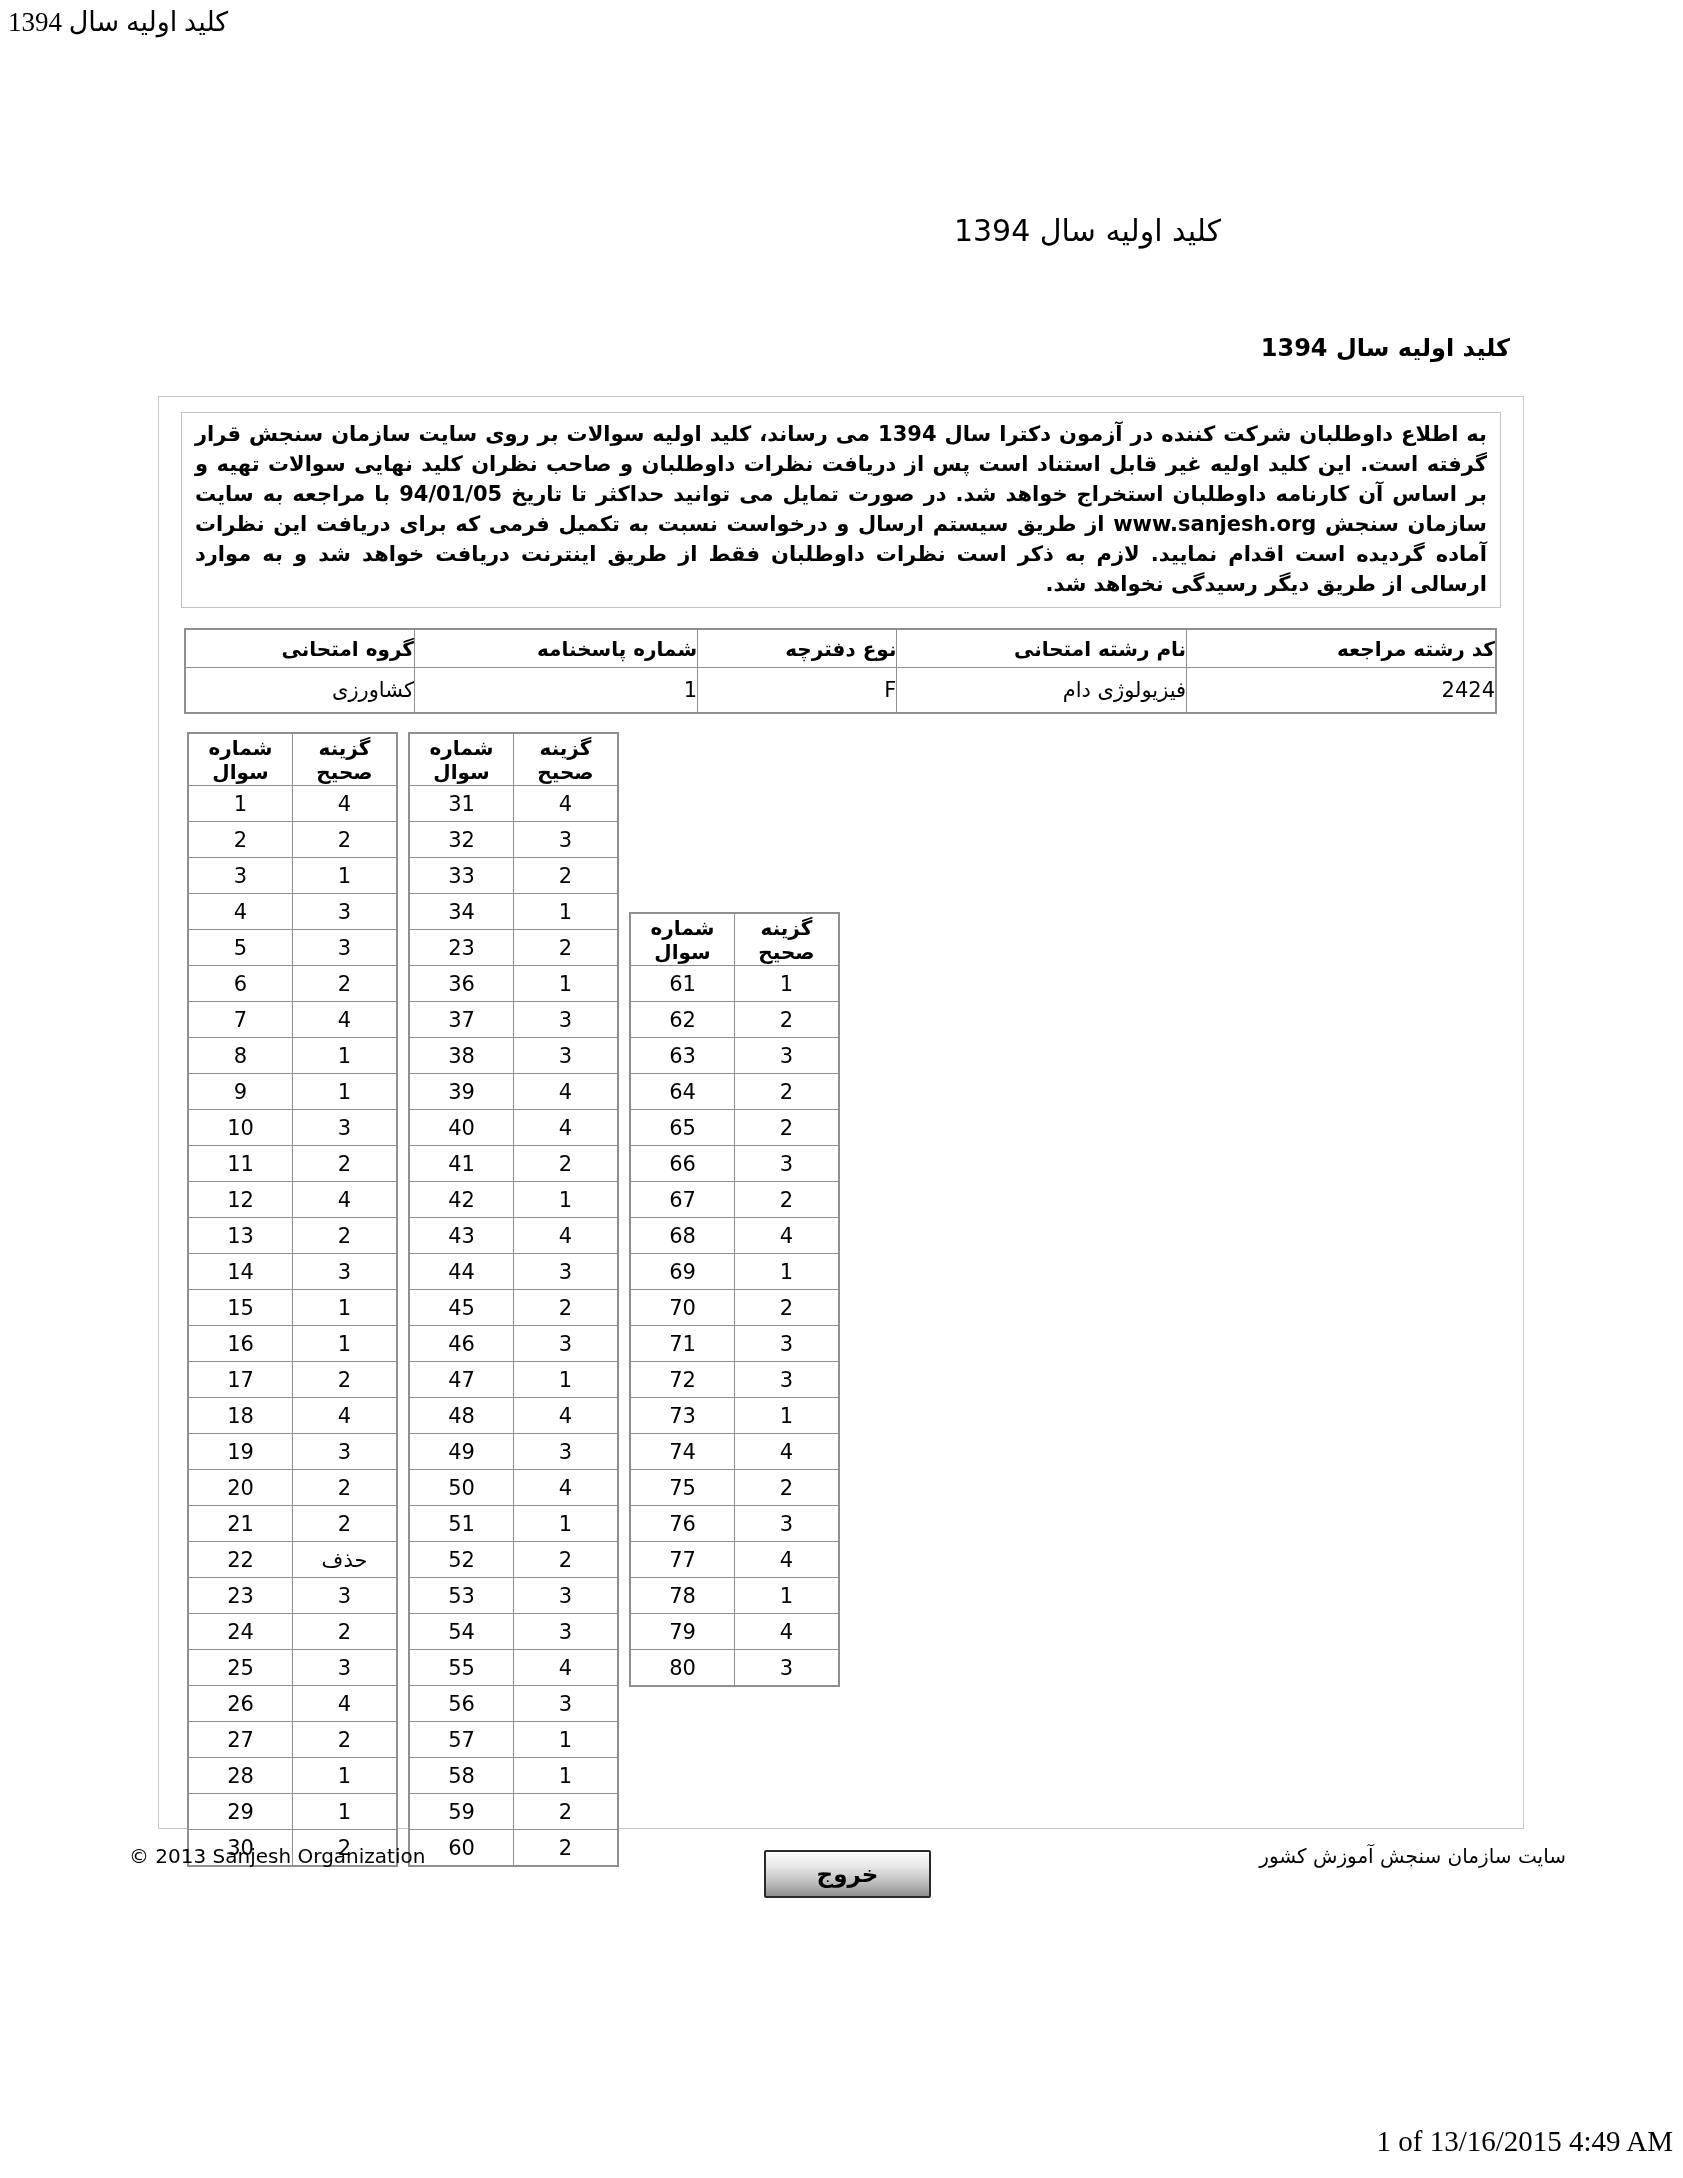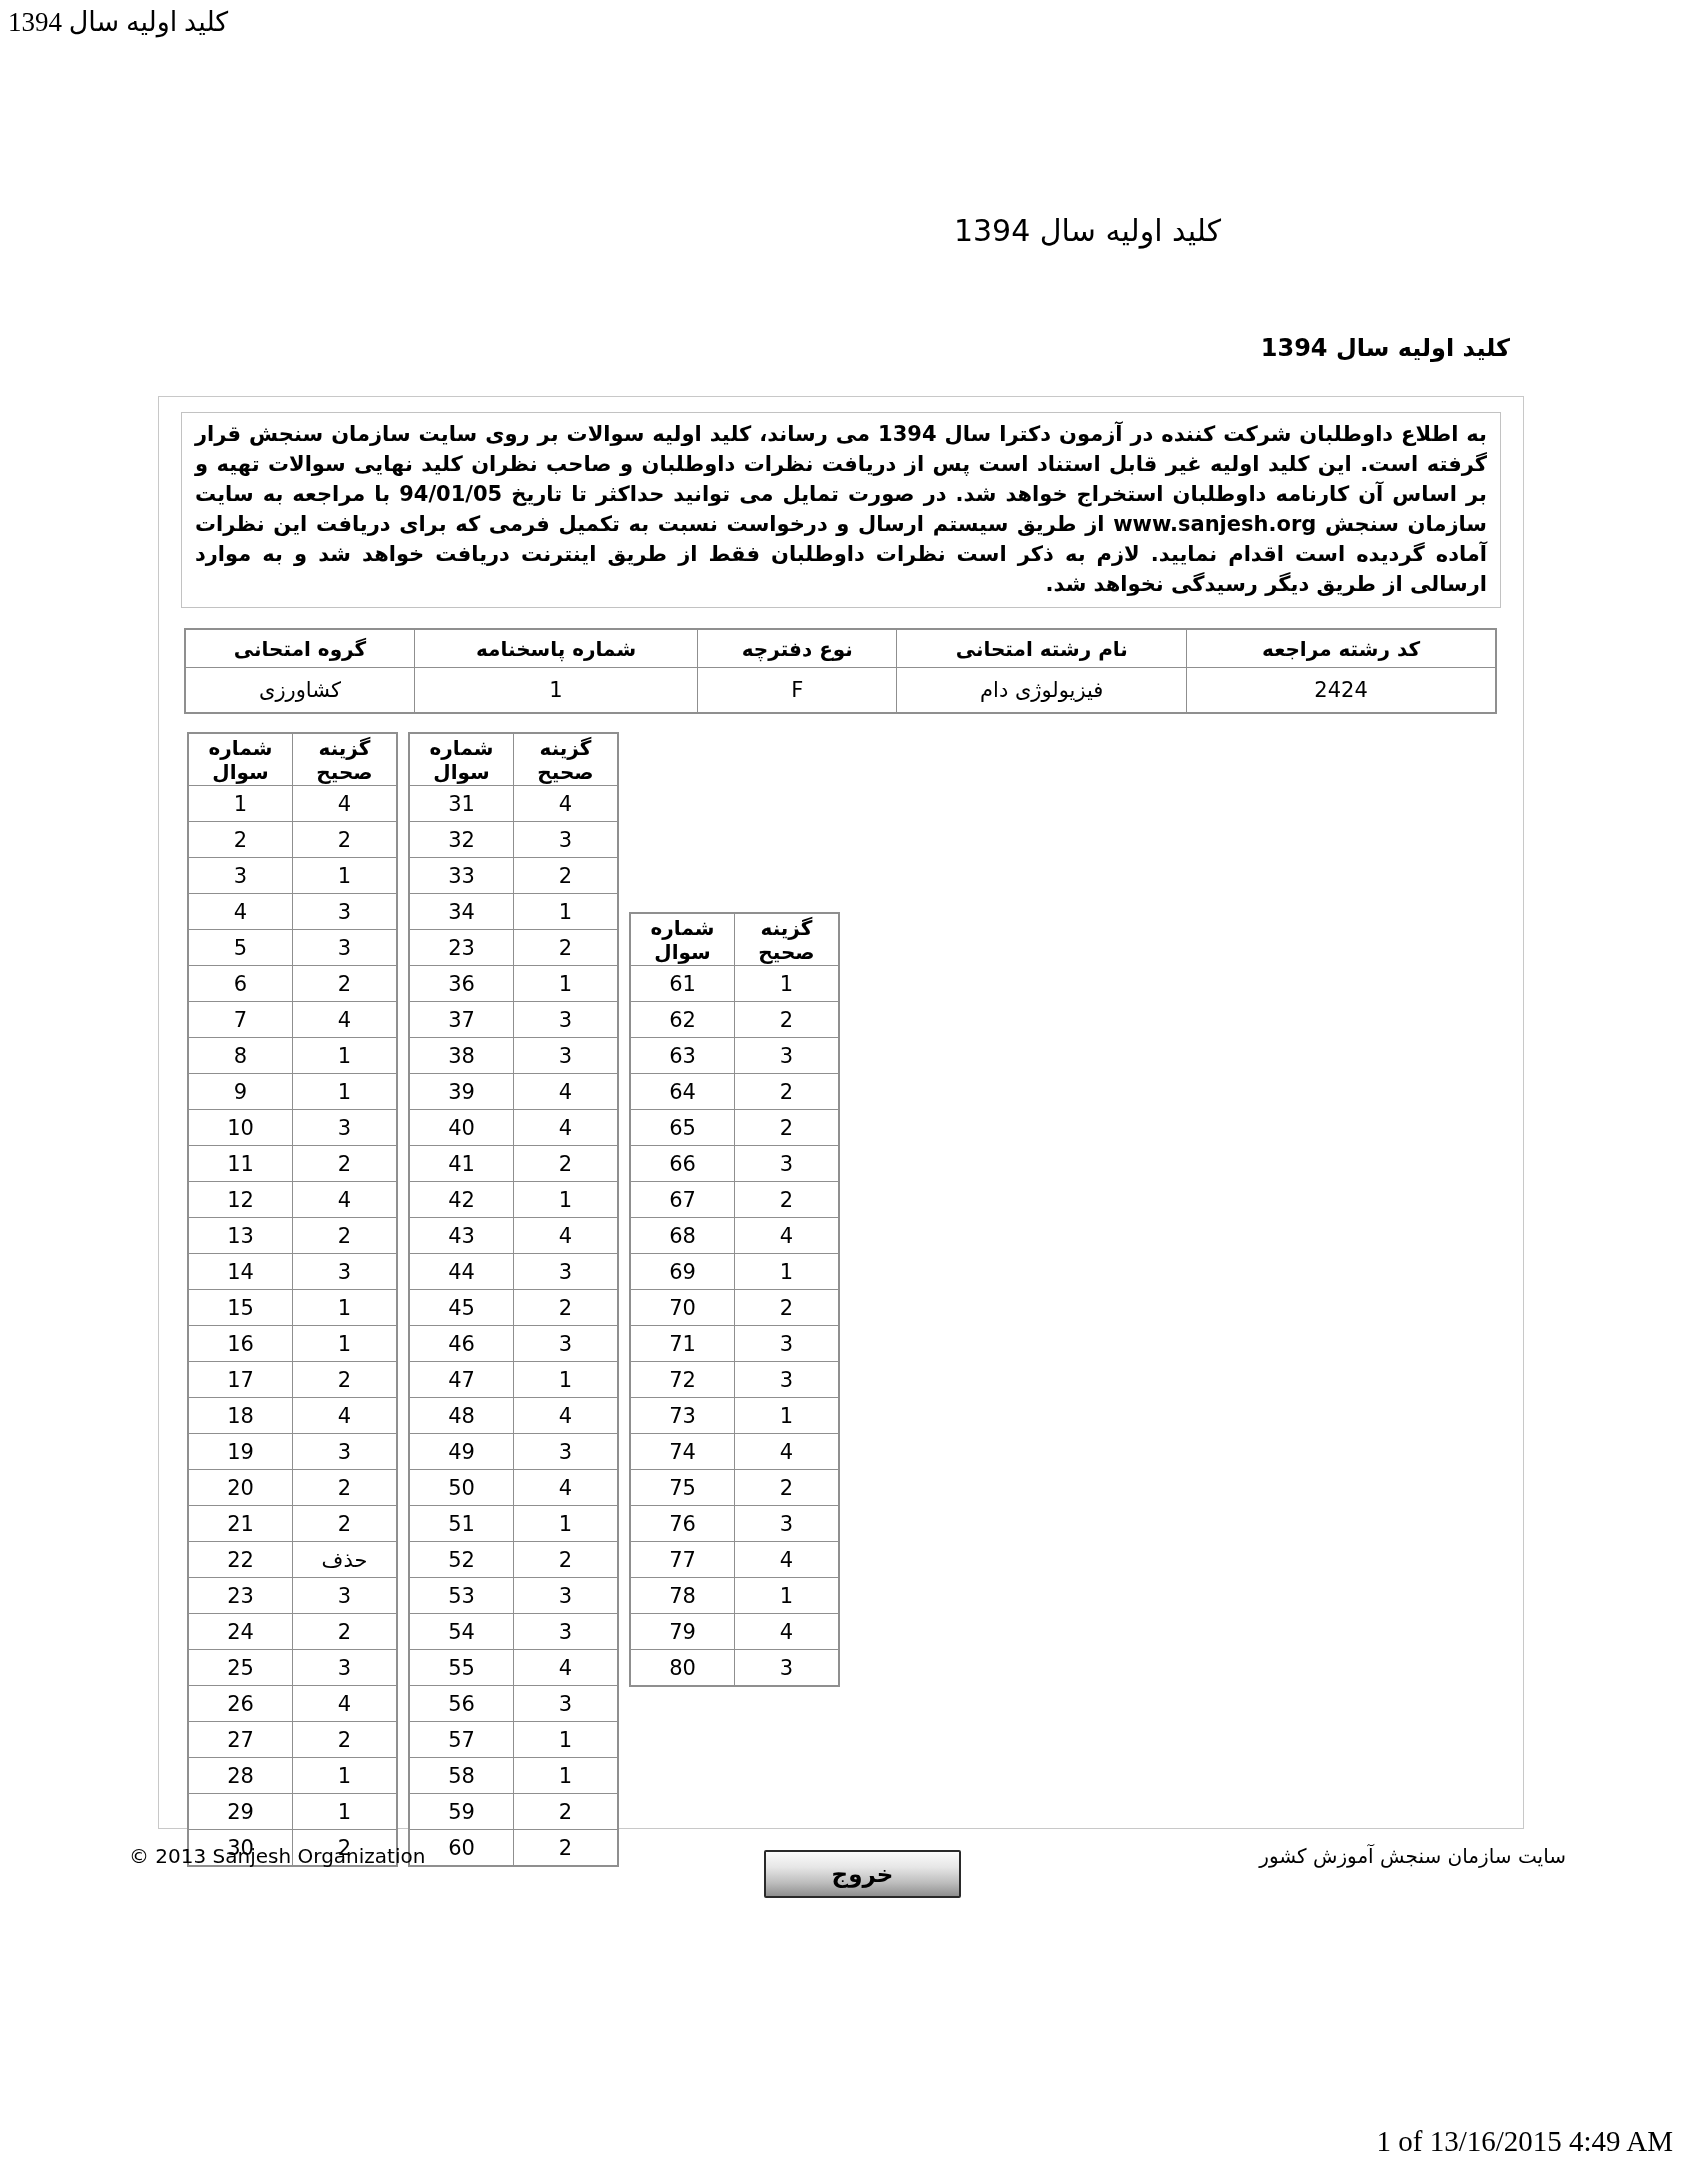--- a/index.html
+++ b/index.html
@@ -43,42 +43,42 @@
     padding:6px 13px 8px 13px;
     font-size:21px; line-height:30px; text-align:justify; direction:rtl;font-weight:bold;
   }
 
   .info-table {
     margin:20px 26px 0 26px; width:calc(100% - 51px);
     border-collapse:collapse; table-layout:fixed; direction:rtl;
     border:2px solid #8f8f8f;
   }
   .info-table th, .info-table td {
-    border:1px solid #8f8f8f; text-align:center; vertical-align:middle; padding:0;
+    border:1px solid #8f8f8f; text-align:right; vertical-align:middle; padding:0;
   }
   .info-table th { height:37px; font-size:20px; font-weight:bold; }
   .info-table td { height:44px; font-size:21px; font-weight:normal; }
 
   .answers-row {
     direction:ltr; display:flex; justify-content:flex-start; align-items:center;
     gap:10px; margin-top:18px; padding:0 0 0 28px;
   }
   .answer-table { direction:ltr; border-collapse:collapse; border:2px solid #8f8f8f; background:#fff; }
   .answer-table th {
     width:99px; height:51px; border:1px solid #8f8f8f;
     font-size:20px; font-weight:bold; text-align:center; vertical-align:middle;
     line-height:24px; white-space:pre-line; padding:0 2px; direction:rtl;
   }
   .answer-table td {
     width:99px; height:33px; border:1px solid #8f8f8f;
     font-size:21px; text-align:center; vertical-align:middle; direction:rtl;
   }
 
   .exit-btn {
-    position:absolute; top:1850px; left:764px; width:197px; height:48px;
+    position:absolute; top:1850px; left:764px; width:167px; height:48px;
     background:linear-gradient(180deg,#fbfbfb 0%,#e6e6e6 35%,#bdbdbd 70%,#8f8f8f 100%);
     border:2px solid #2a2a2a; border-radius:2px;
     font-family:"DejaVu Sans", sans-serif; font-size:23px; font-weight:bold; color:#000;
     direction:rtl; cursor:pointer;
   }
 
   .site-footer {
     position:absolute; top:1844px; left:129px; right:117px;
     display:flex; justify-content:space-between; font-size:20px;
   }

